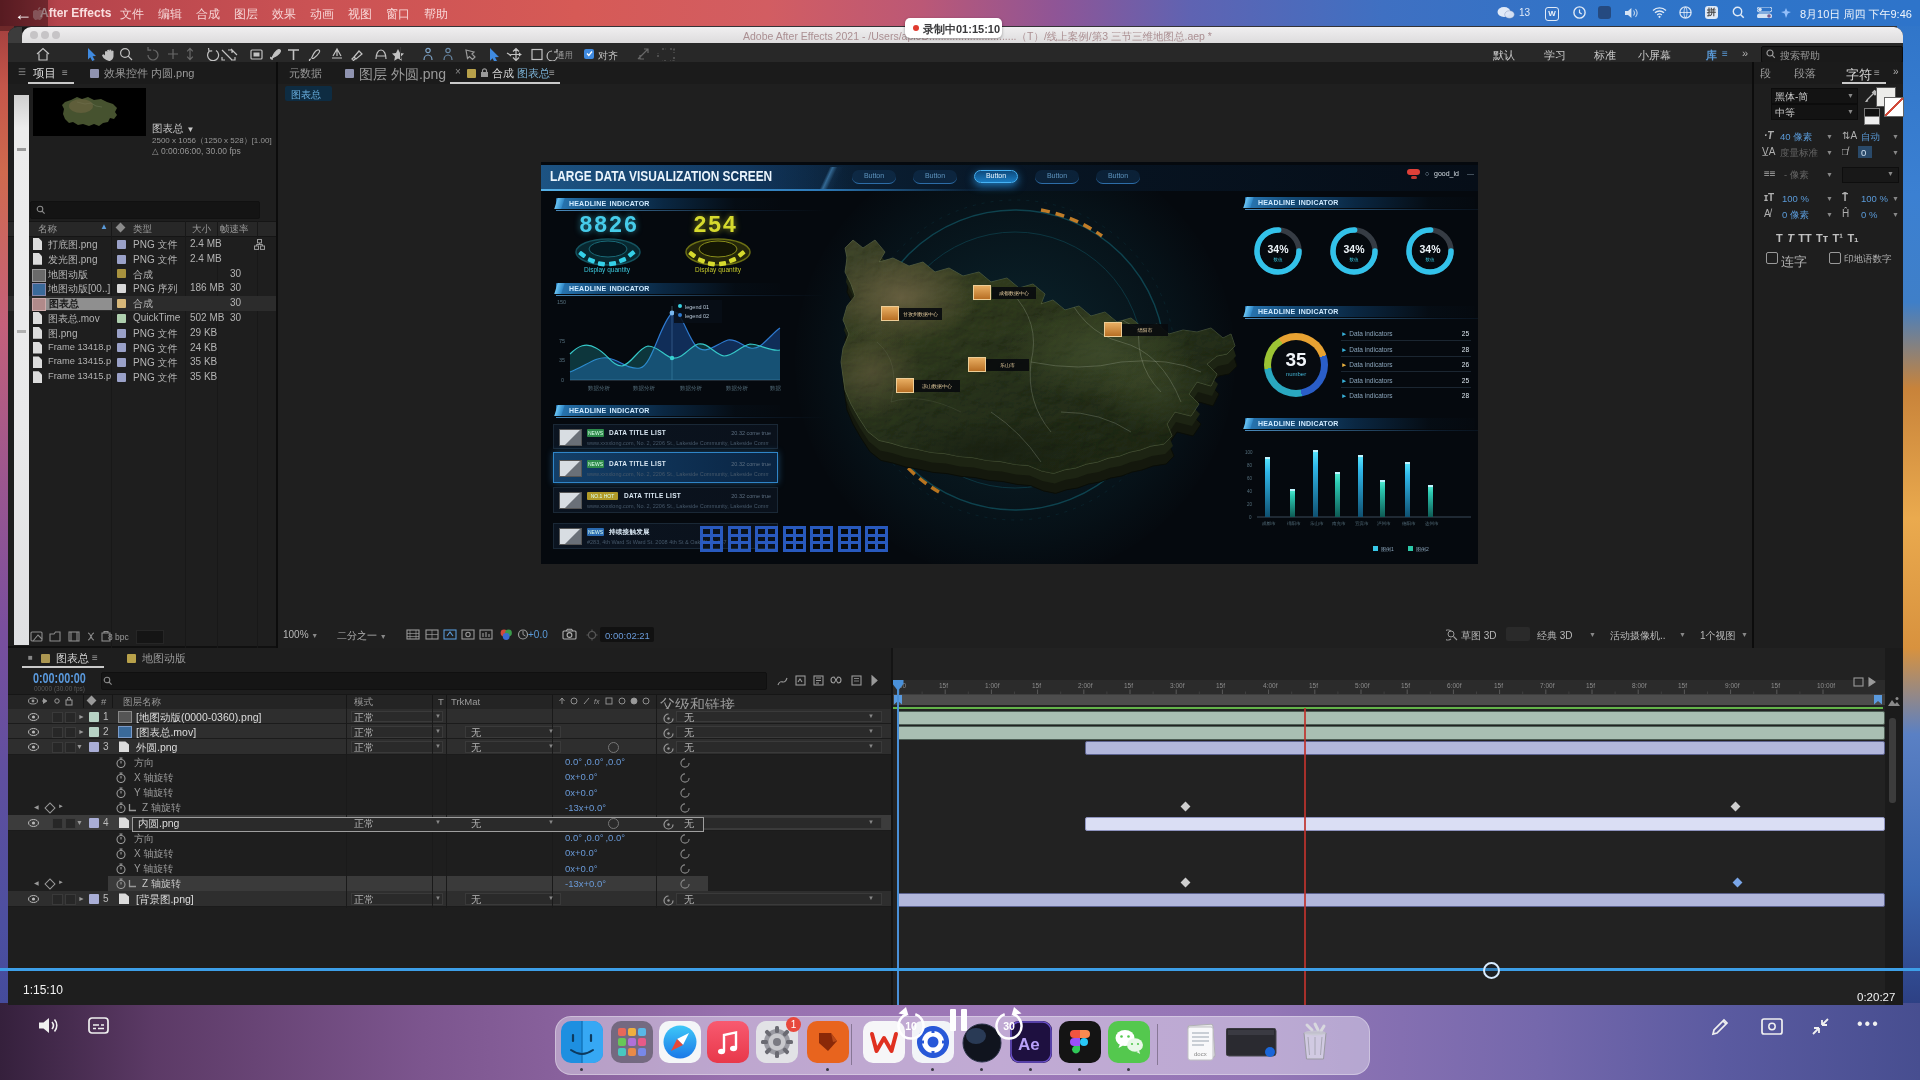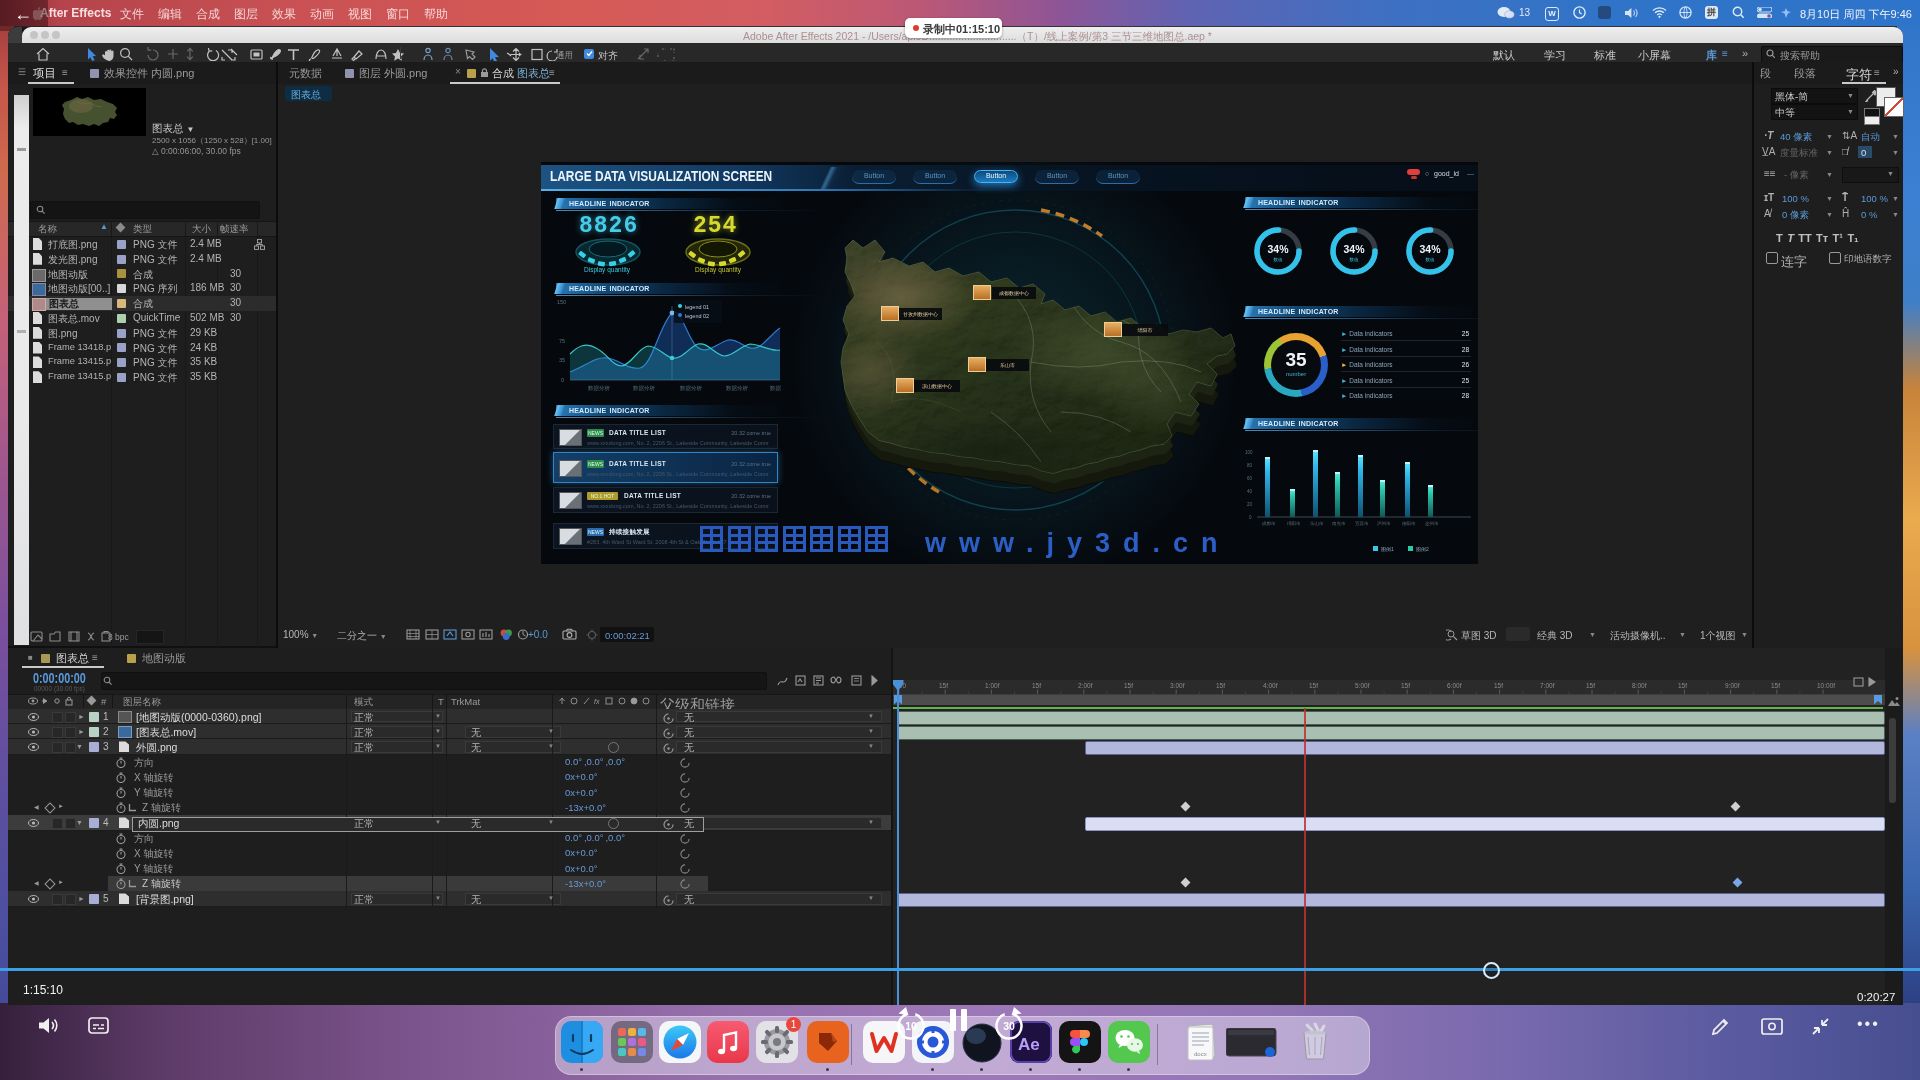--- a/index.html
+++ b/index.html
@@ -294,21 +294,21 @@
    <rect x="72" y="3" width="8" height="8"></rect>
         <path d="M74 3V1.5h4V3"></path>
   </svg>
  </div>
  <div class="a" style="left:268px;top:35px;width:2px;height:943px;background:#0c0c0c"></div>
 
  <div class="a" style="left:270px;top:35px;width:1474px;height:586px;background:#1f1f1f">
   <div class="a" style="left:0;top:0;width:1474px;height:22px;background:#1b1b1b"></div>
   <div class="a nw" style="left:11px;top:4px;font-size:11px;color:#9a9a9a">元数据</div>
   <div class="a" style="left:67px;top:7px;width:9px;height:9px;background:#8f93b0;border-radius:1px"></div>
-  <div class="a nw" style="left:81px;top:4px;font-size:11px;color:#9a9a9a">图层 外圆.png</div>
+  <div class="a nw" style="left:81px;top:4px;font-size:14px;color:#9a9a9a">图层 外圆.png</div>
   <div class="a nw" style="left:177px;top:4px;font-size:10px;color:#8a8a8a">×</div>
   <div class="a" style="left:189px;top:7px;width:9px;height:9px;background:#b8a14a;border-radius:1px"></div>
   <svg class="a" style="left:202px;top:6px" width="9" height="10" viewBox="0 0 9 10">
         <rect x="1" y="4" width="7" height="5" fill="#9a9a9a"></rect>
         <path d="M2.5 4V2.8a2 2 0 014 0V4" stroke="#9a9a9a" fill="none" stroke-width="1.2"></path>
       </svg>
   <div class="a nw" style="left:214px;top:4px;font-size:11px;color:#d8d8d8">合成 <span style="color:#7ab0d4">图表总</span></div>
   <div class="a nw" style="left:271px;top:5px;font-size:10px;color:#9a9a9a">≡</div>
   <div class="tab-ul" style="left:172px;top:20px;width:110px"></div>
 
@@ -608,21 +608,20 @@
             <text x="157" y="95">德阳市</text>
             <text x="180" y="95">达州市</text>
           </g>
     <rect x="128" y="116" width="5" height="5" fill="#38c8e8"></rect>
           <text x="136" y="121" font-size="5" fill="#8aa4ba">图例1</text>
     <rect x="163" y="116" width="5" height="5" fill="#2cc8a8"></rect>
           <text x="171" y="121" font-size="5" fill="#8aa4ba">图例2</text>
    </svg>
 
    <div class="a nw" id="wm1" style="left:159px;top:364px"><span class="wmz"></span><span class="wmz"></span><span class="wmz"></span><span class="wmz"></span><span class="wmz"></span><span class="wmz"></span><span class="wmz"></span></div>
-   <div class="a nw" style="left:384px;top:366px;font-size:27px;font-weight:bold;color:#2f64d0;letter-spacing:13px;opacity:.95">www.jy3d.cn</div>
   </div>
 
   <div class="a nw" style="left:5px;top:567px;font-size:10px;color:#b8b8b8">100% <span style="font-size:7px;color:#888">▼</span></div>
   <div class="a nw" style="left:59px;top:567px;font-size:10px;color:#b8b8b8">二分之一 <span style="font-size:7px;color:#888">▼</span></div>
   <svg class="a" style="left:128px;top:566px" width="120" height="13" viewBox="0 0 120 13" fill="none" stroke="#9a9a9a" stroke-width="1.1">
    <rect x="1" y="2" width="12" height="9"></rect>
         <path d="M4 2v9M10 2v9M1 5.5h12M1 8.5h12" stroke-width=".7"></path>
    <rect x="20" y="2" width="12" height="9"></rect>
         <path d="M26 2v9M20 6.5h12" stroke-width=".7"></path>
    <rect x="38" y="2" width="12" height="9" stroke="#5a9ad8"></rect>

